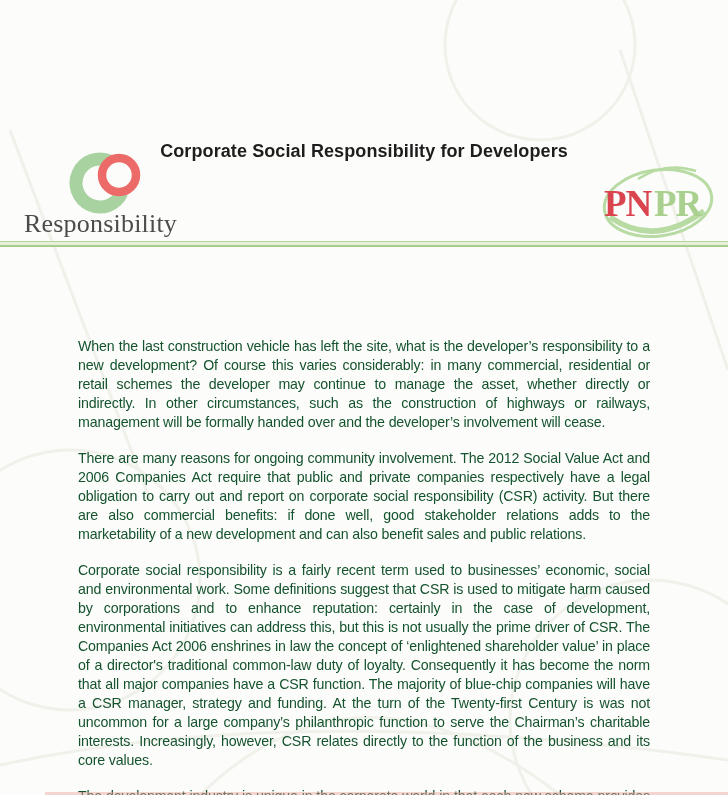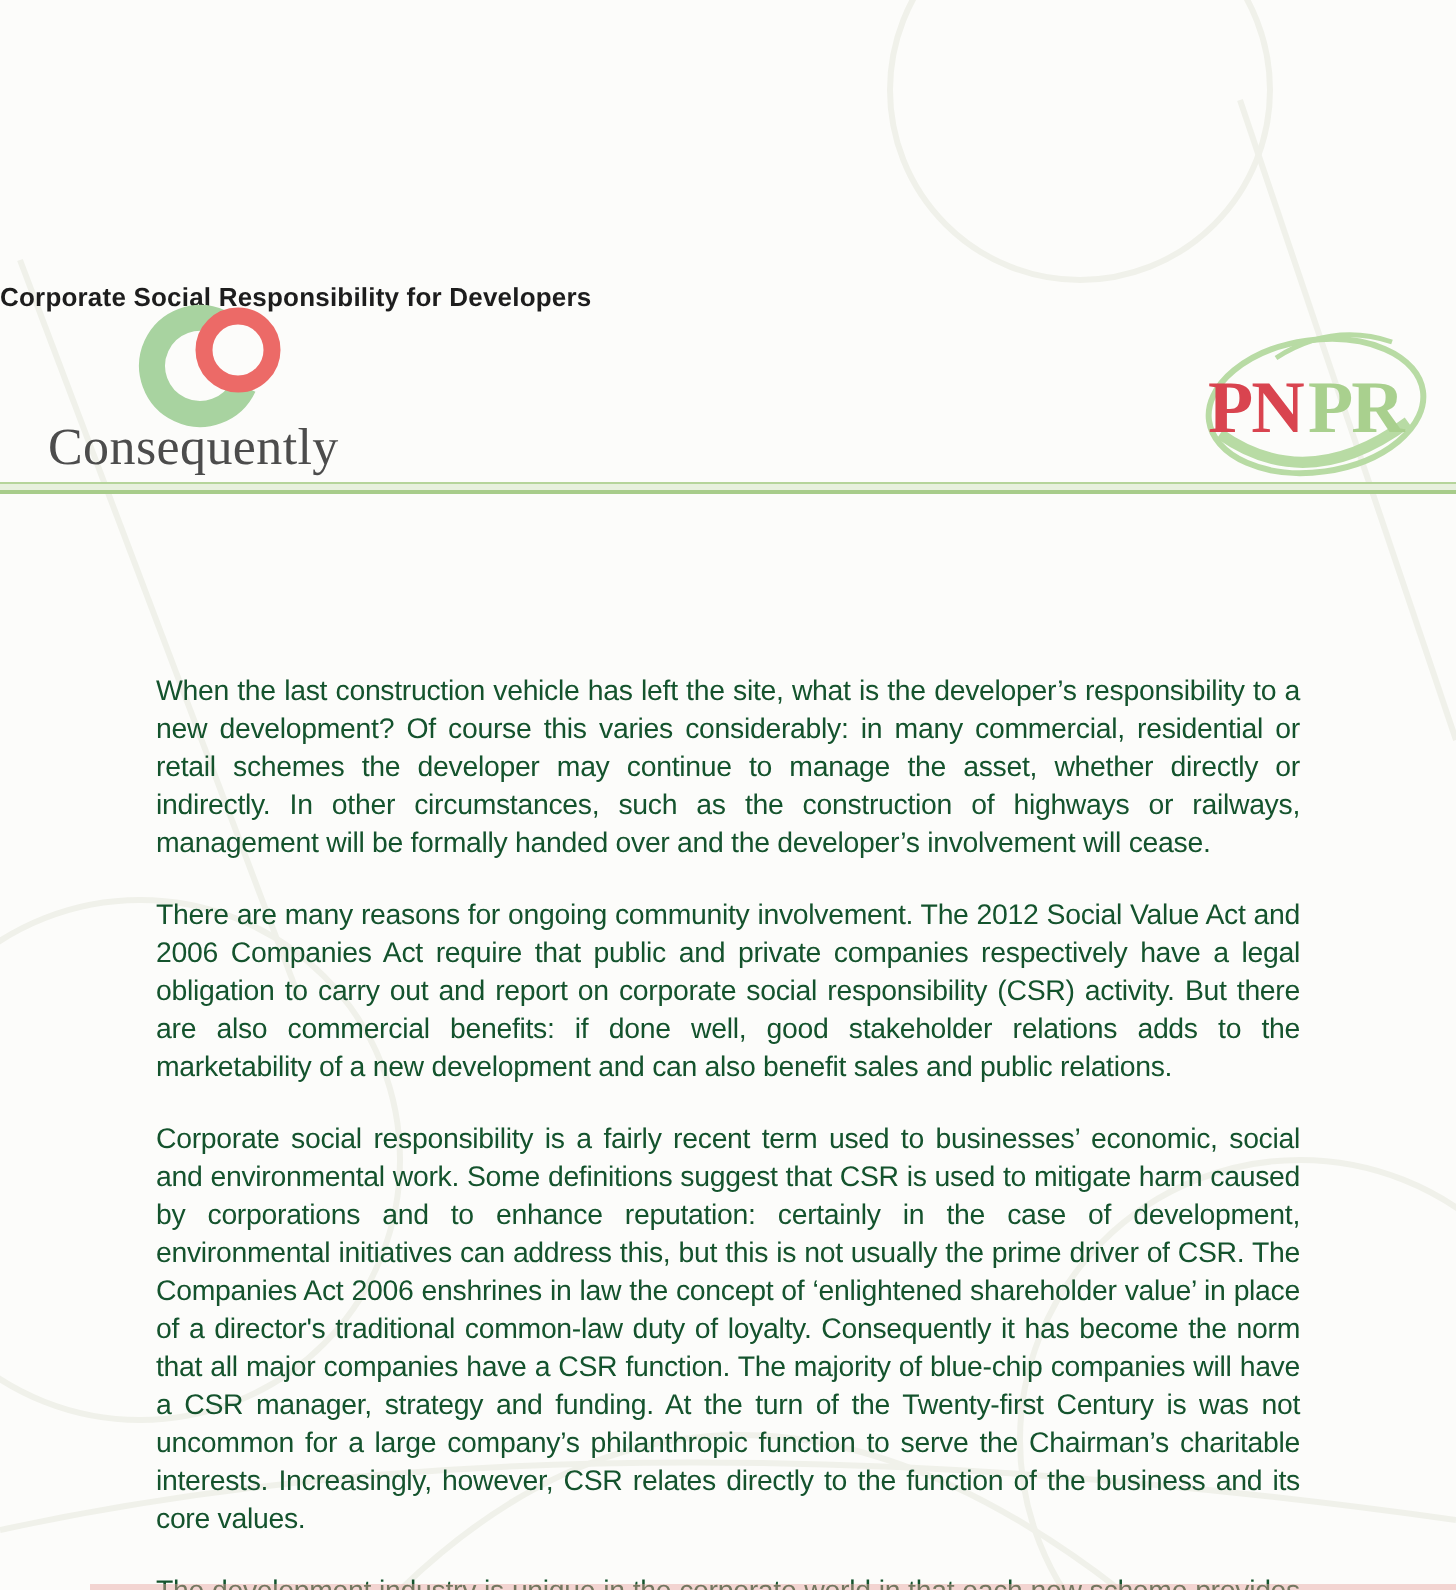--- a/index.html
+++ b/index.html
@@ -38,22 +38,22 @@
     left: 0; right: 0; top: 100px;
     height: 3px;
     background: #e7f0dd;
     border-top: 1px solid #b5d49a;
     border-bottom: 2px solid #a7cc8a;
   }
 
   
   .doc-title {
     margin: 141px 0 0;
-    text-align: left;
-    font-size: 13px;
+    text-align: center;
+    font-size: 18px;
     font-weight: 700;
     color: #1d1d1d;
     letter-spacing: 0.1px;
   }
   .content {
     position: absolute;
     left: 78px; right: 78px; top: 196px;
   }
   .content p {
     margin: 0 0 17px;
@@ -88,21 +88,21 @@
     </g>
   </svg>
 
   <div class="layer">
 
     <div class="brand">
       <svg class="brand-icon" width="80" height="68" viewBox="0 0 80 68" xmlns="http://www.w3.org/2000/svg">
         <path d="M 59.8 46.1 A 24 24 0 1 1 48.1 14.2" fill="none" stroke="#a8d3a0" stroke-width="13" stroke-linecap="butt"></path>
         <circle cx="57" cy="28" r="17" fill="none" stroke="#ec6a67" stroke-width="8.5"></circle>
       </svg>
-      <div class="brand-name">Consequently</div>
+      <div class="brand-name">Responsibility</div>
     </div>
 
     <svg class="pnpr-logo" width="120" height="90" viewBox="0 0 120 90" xmlns="http://www.w3.org/2000/svg">
       <g fill="none" stroke="#b8dba4">
         <ellipse cx="62" cy="50" rx="54" ry="33" stroke-width="3" transform="rotate(-8 62 50)"></ellipse>
         <path d="M 14 64 Q 58 95 108 58" stroke-width="5.5"></path>
       </g>
       <text x="8" y="63" class="pnpr-red">PN</text>
       <text x="58" y="63" class="pnpr-green">PR</text>
       <path d="M 100 18 Q 70 8 42 26" fill="none" stroke="#b8dba4" stroke-width="2.5"></path>

